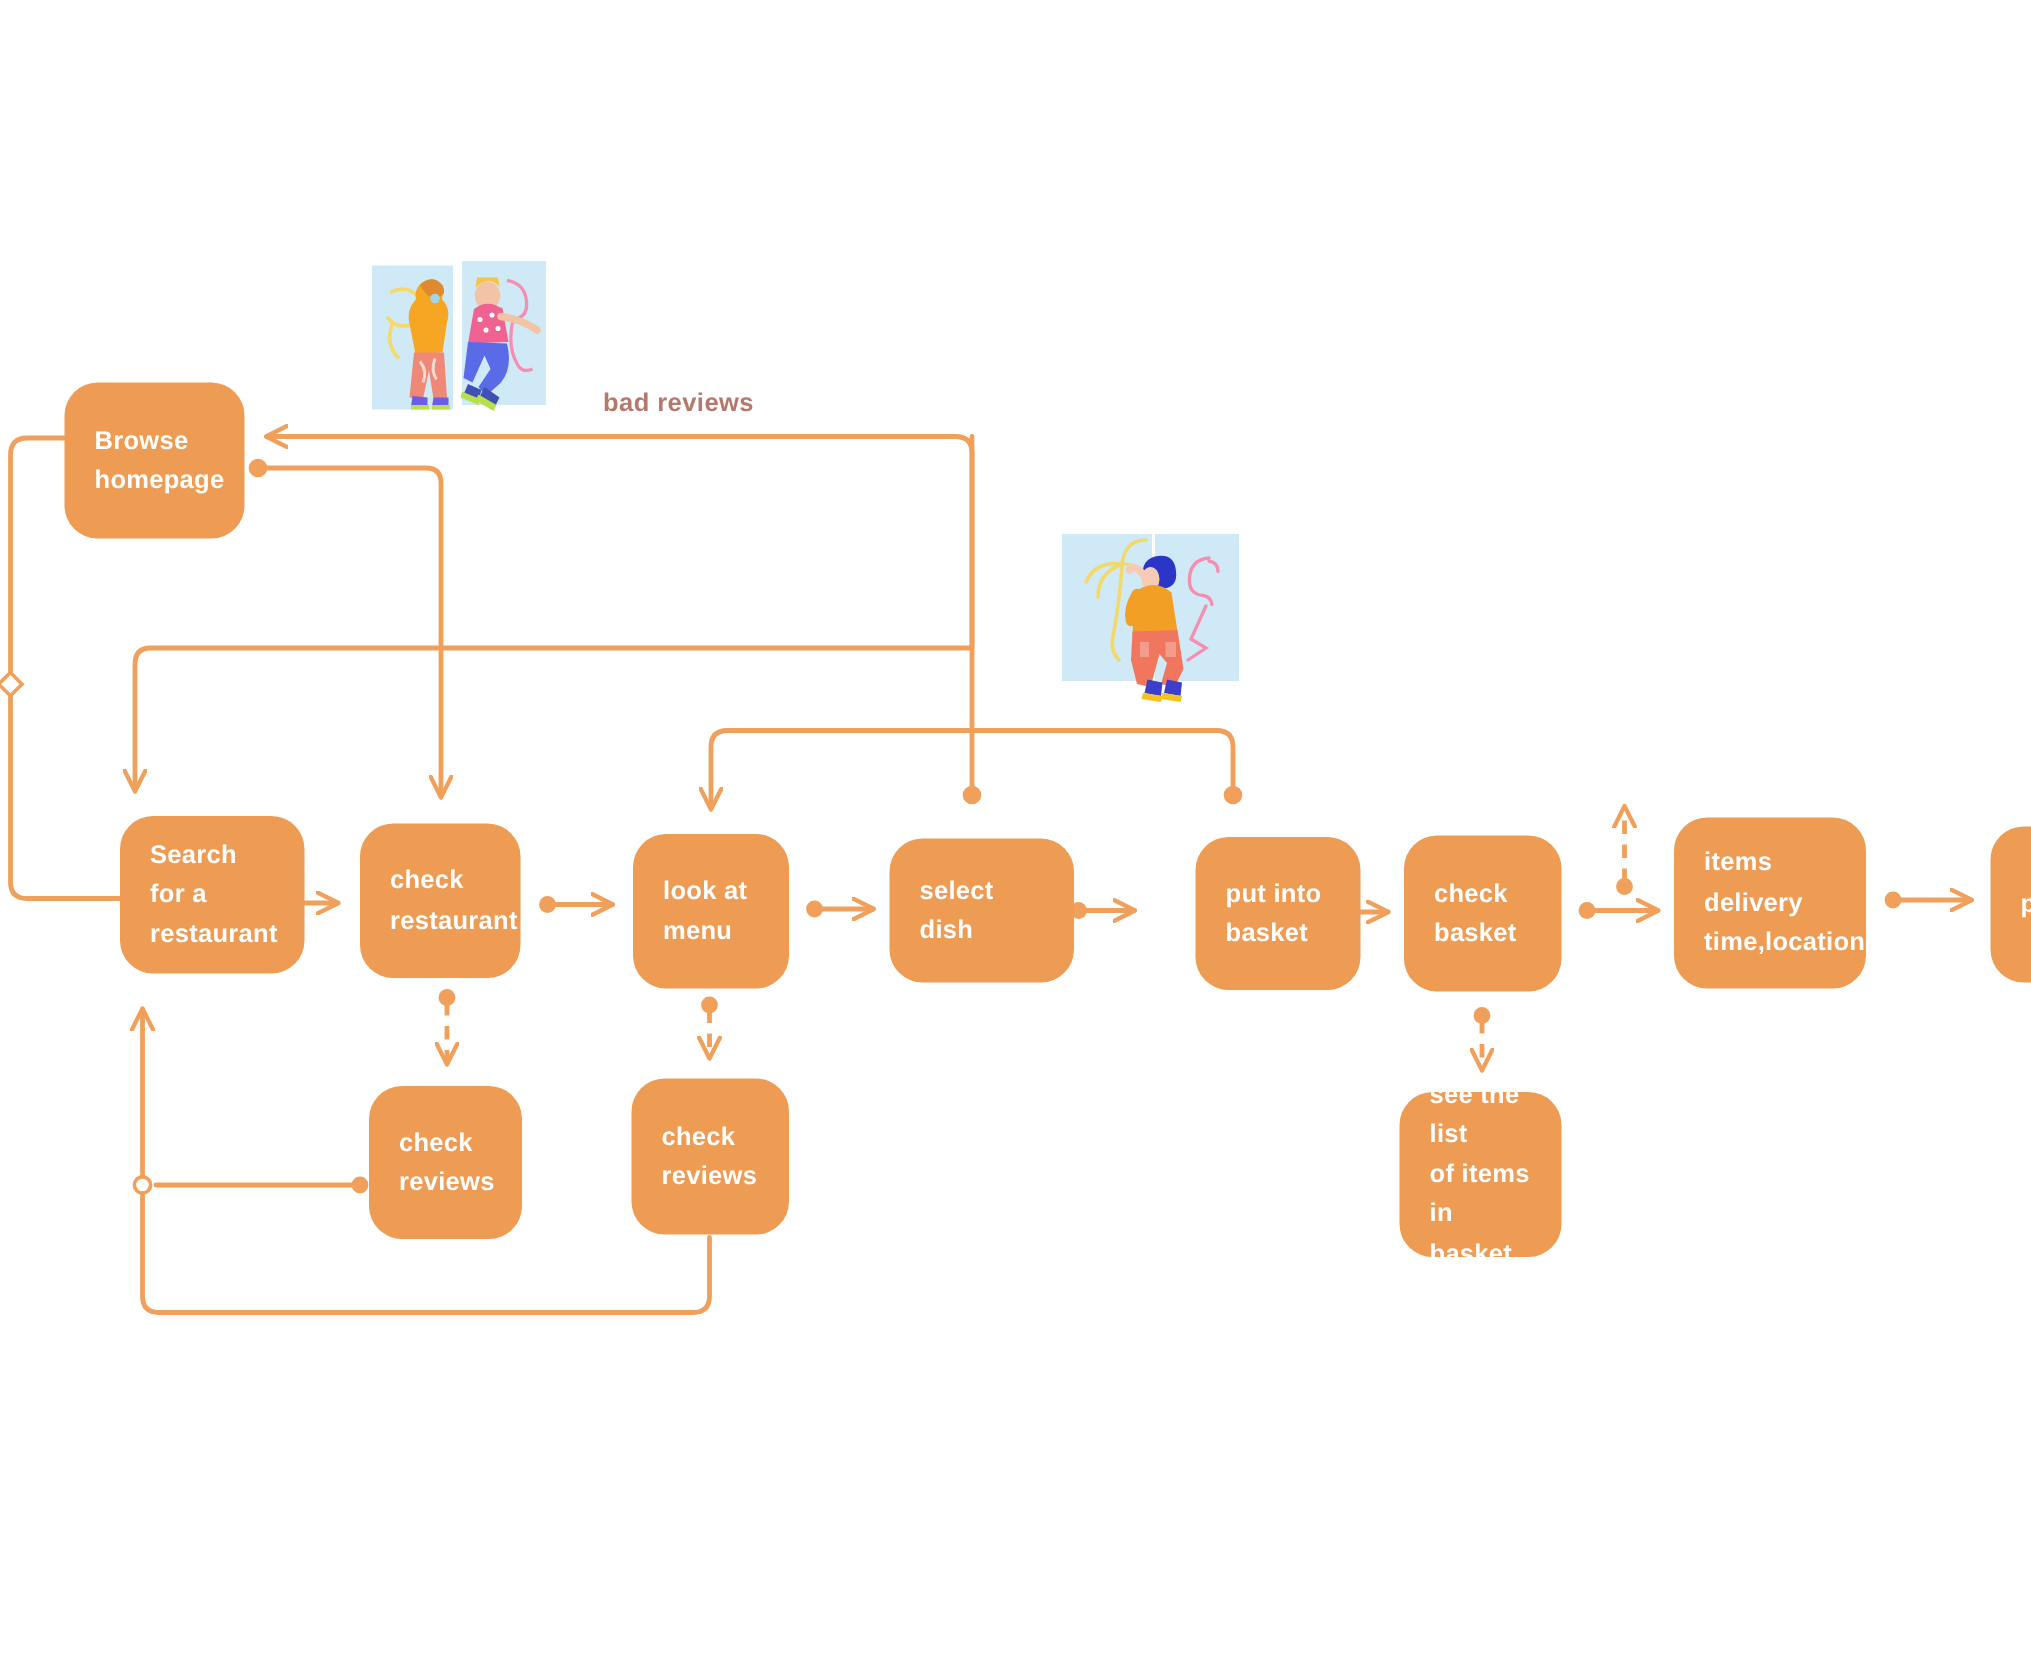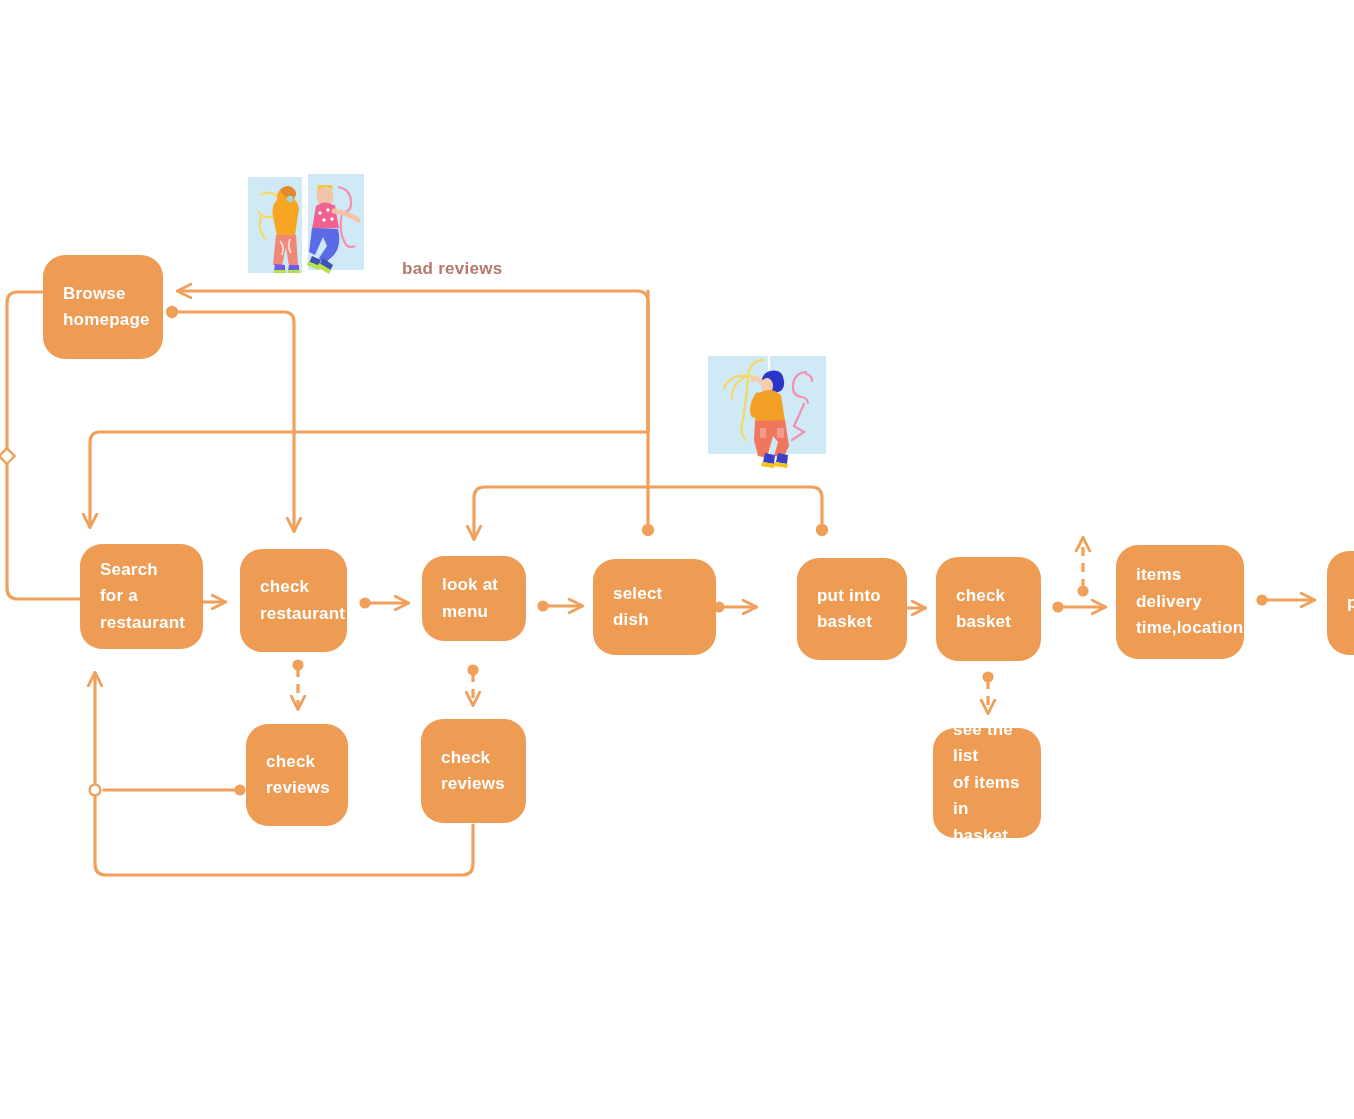--- a/index.html
+++ b/index.html
@@ -240,21 +240,21 @@
     </span>
   </div>
 
   <div class="node" style="left:240px;top:549px;width:107px;height:103px;">
     <span>
       <span>check</span>
       <span>restaurant</span>
     </span>
   </div>
 
-  <div class="node" style="left:422px;top:556px;width:104px;height:85px;">
+  <div class="node" style="left:422px;top:556px;width:104px;height:103px;">
     <span>
       <span>look at</span>
       <span>menu</span>
     </span>
   </div>
 
   <div class="node" style="left:593px;top:559px;width:123px;height:96px;">
     <span>
       <span>select dish</span>
     </span>

